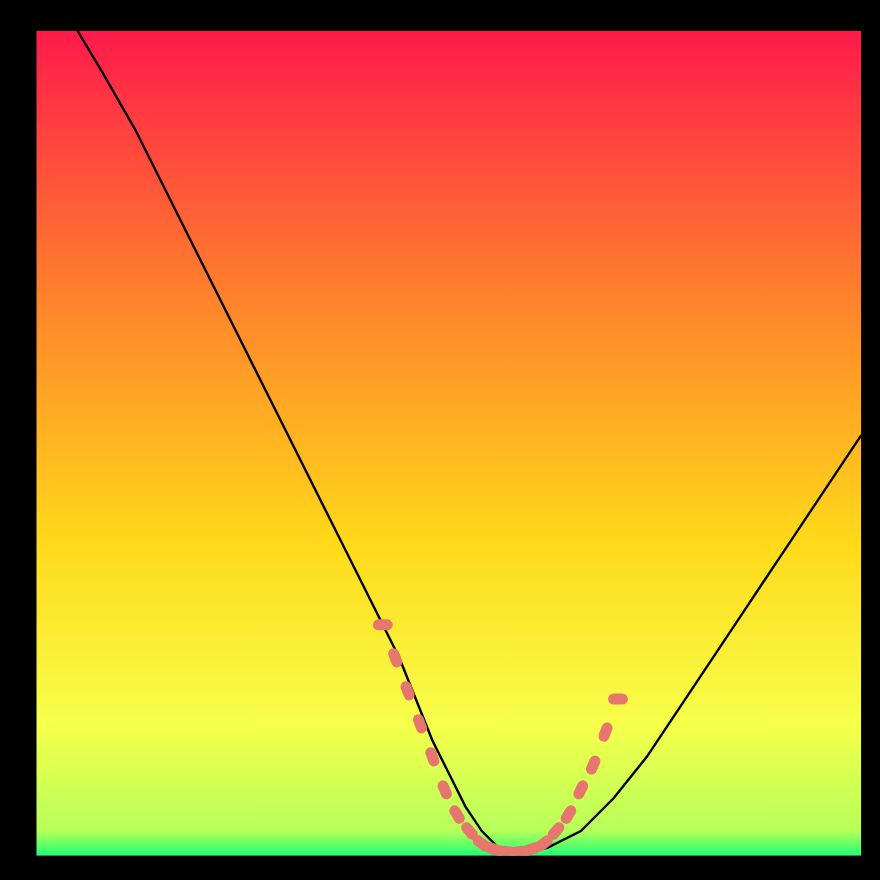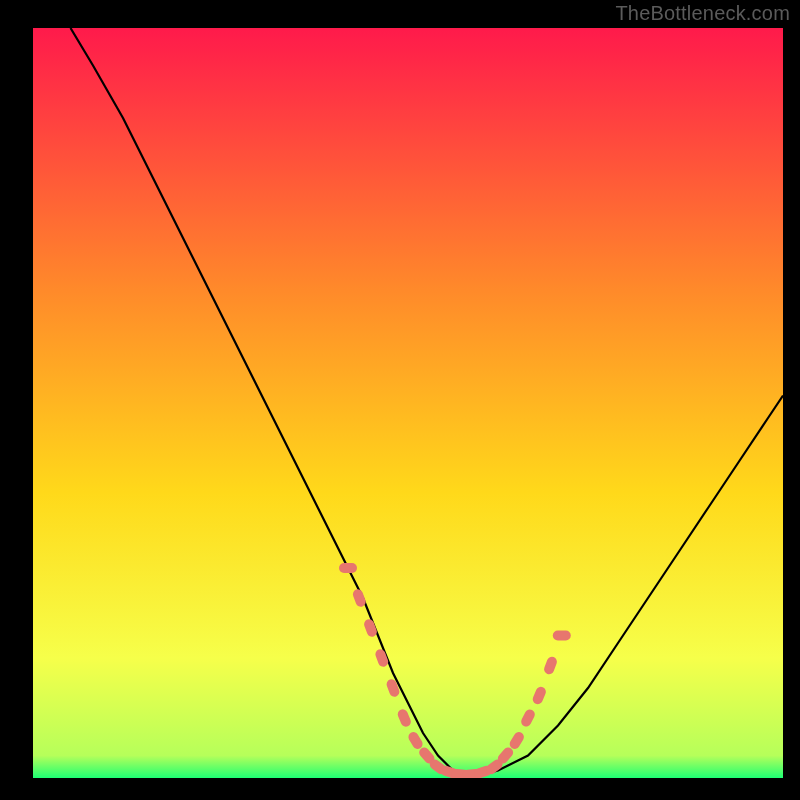--- a/index.html
+++ b/index.html
@@ -34,21 +34,20 @@
     top: 28px;
     width: 750px;
     height: 750px;
   }
   svg { display: block; }
 </style>
 </head>
 <body>
 
 <div class="frame">
-  <div class="watermark">TheBottleneck.com</div>
   <div class="plot">
     <svg id="chart-svg" width="750" height="750" viewBox="0 0 750 750">
       <defs>
         <linearGradient id="bg-grad" x1="0" y1="0" x2="0" y2="1">
           <stop id="g0" offset="0%" stop-color="#ff1a4b"></stop>
           <stop id="g1" offset="35%" stop-color="#ff8a2a"></stop>
           <stop id="g2" offset="62%" stop-color="#ffd91a"></stop>
           <stop id="g3" offset="84%" stop-color="#f6ff4a"></stop>
           <stop id="g4" offset="97%" stop-color="#b6ff5a"></stop>
           <stop id="g5" offset="100%" stop-color="#1eff73"></stop>

